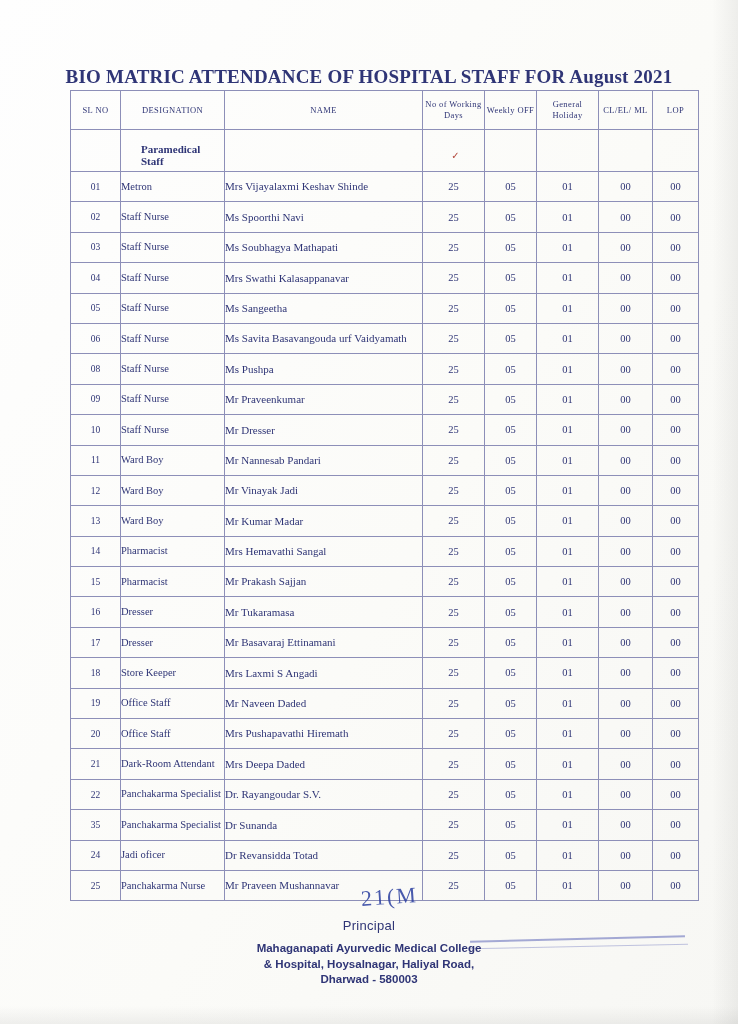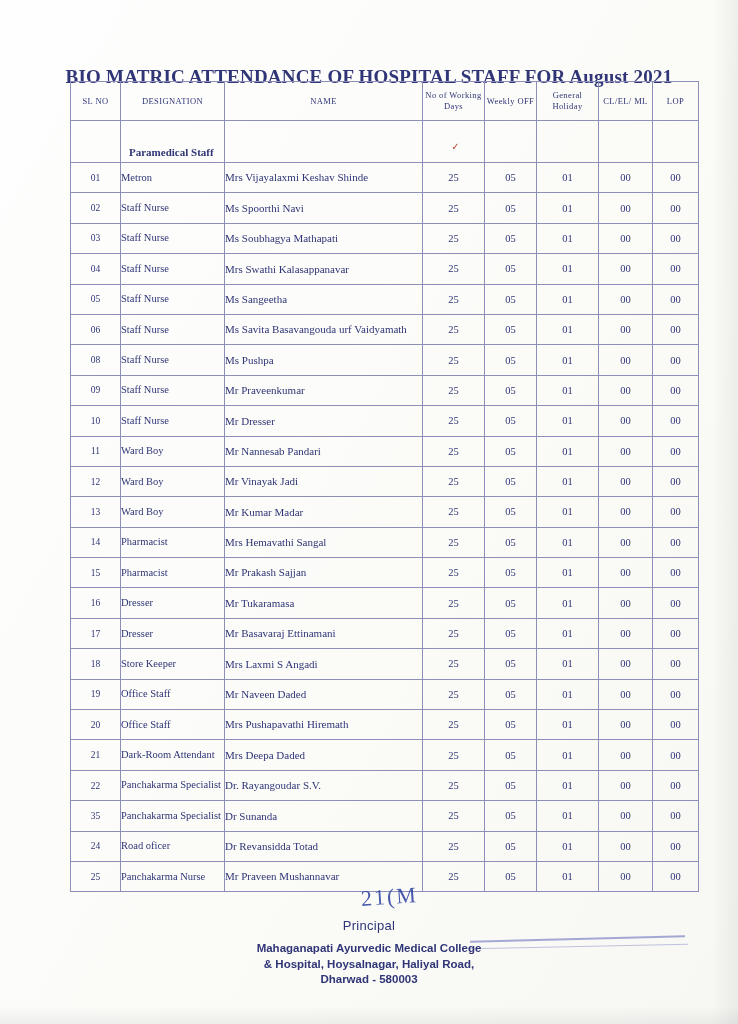--- a/index.html
+++ b/index.html
@@ -35,21 +35,21 @@
     right: 0;
     text-align: center;
     font-family: "Liberation Serif", serif;
     font-weight: bold;
     font-size: 19px;
     letter-spacing: 0.2px;
     color: #2f3576;
   }
   table.attendance {
     position: absolute;
-    top: 81px;
+    top: 90px;
     left: 70px;
     width: 628px;
     border-collapse: collapse;
     table-layout: fixed;
   }
   table.attendance td,
   table.attendance th {
     border: 1px solid #8d8fb8;
     color: #2f3576;
     vertical-align: middle;
@@ -99,21 +99,21 @@
   }
   td.num {
     text-align: center;
     font-size: 10.5px;
     vertical-align: top;
     padding-top: 3px;
   }
   tr.section td.desig {
     font-weight: bold;
     font-size: 11px;
-    padding-left: 8px;
+    padding-left: 20px;
     vertical-align: bottom;
     padding-bottom: 3px;
   }
   tr.section td {
     height: 38px;
   }
   .stray-mark {
     color: #b2473a;
     font-size: 10px;
     position: relative;
@@ -444,21 +444,21 @@
           <td class="desig">Panchakarma Specialist</td>
           <td class="name">Dr Sunanda</td>
           <td class="num">25</td>
           <td class="num">05</td>
           <td class="num">01</td>
           <td class="num">00</td>
           <td class="num">00</td>
         </tr>
         <tr>
           <td class="sl">24</td>
-          <td class="desig">Road oficer</td>
+          <td class="desig">Jadi oficer</td>
           <td class="name">Dr Revansidda Totad</td>
           <td class="num">25</td>
           <td class="num">05</td>
           <td class="num">01</td>
           <td class="num">00</td>
           <td class="num">00</td>
         </tr>
         <tr>
           <td class="sl">25</td>
           <td class="desig">Panchakarma Nurse</td>

